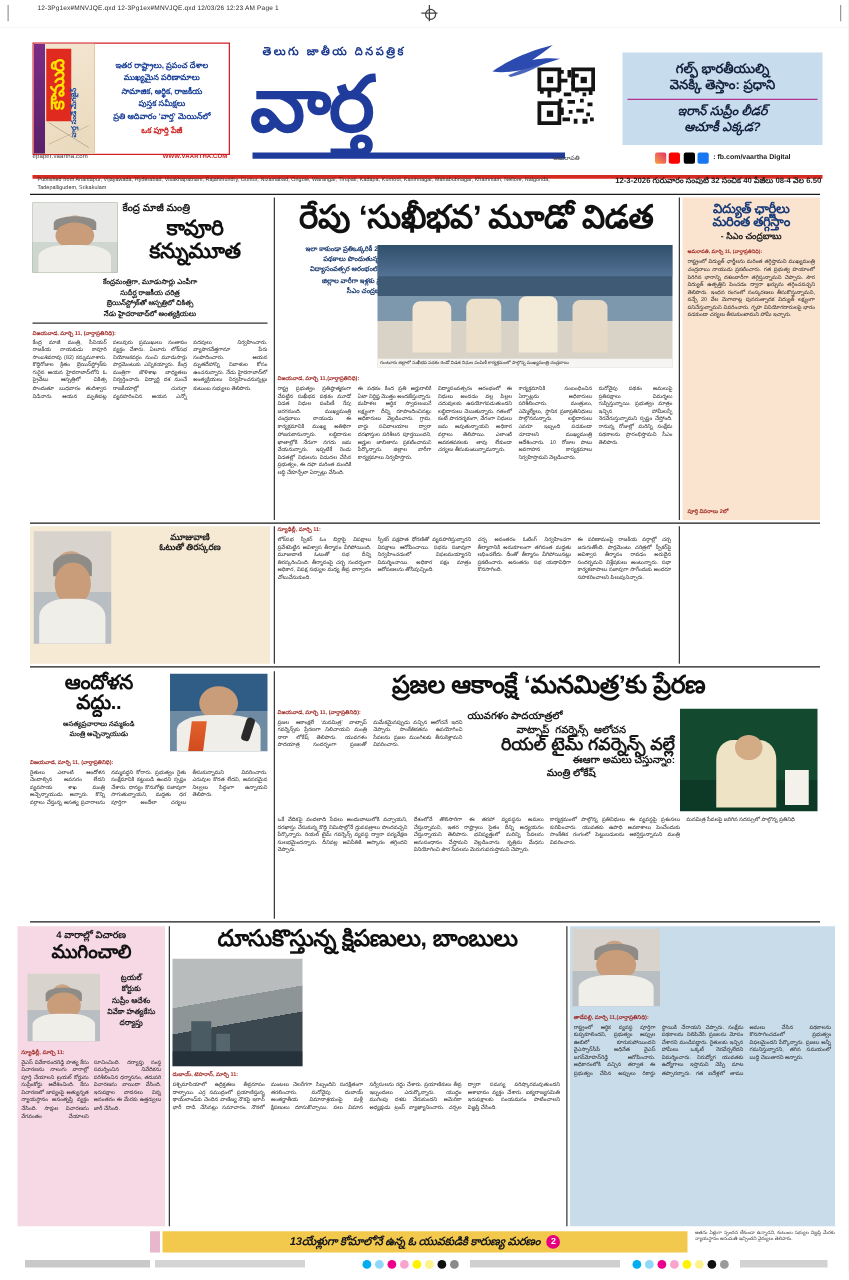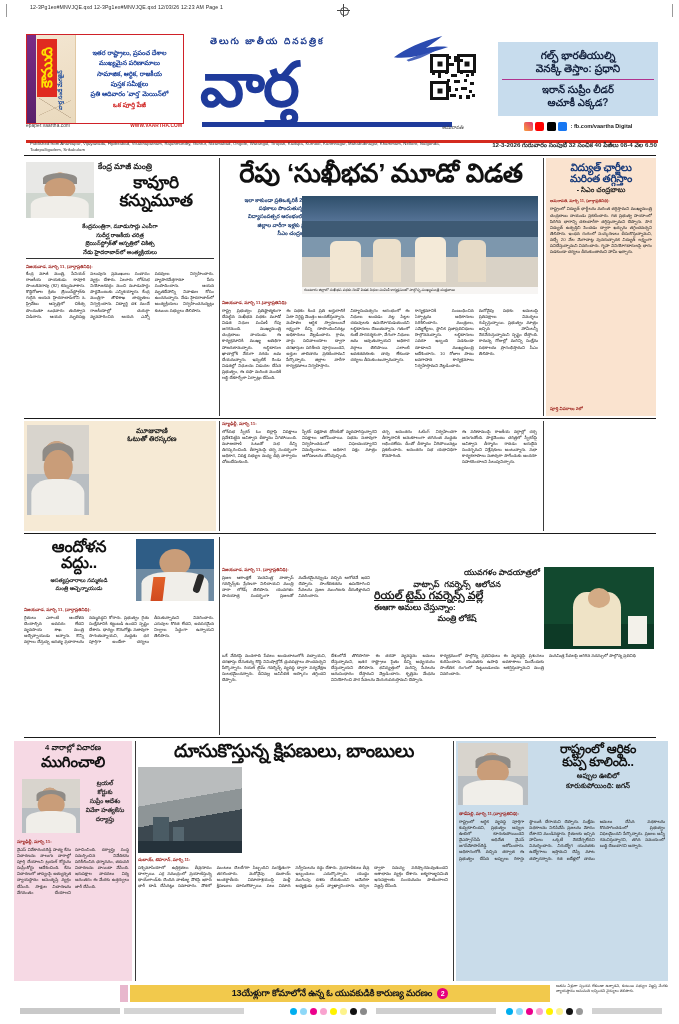--- a/index.html
+++ b/index.html
@@ -198,21 +198,21 @@
   .tint-blue{background:#c9dcea;}
   .tint-cream{background:#f6ead5;}
   .tint-peach{background:#fae3cf;}
 
   
   .bottombar{
     position:absolute;left:130px;top:963px;width:420px;height:17px;
     background:#f2c94c;display:flex;align-items:center;justify-content:center;
     gap:5px;
   }
-  .bottombar .txt{font-size:9px;font-weight:bold;color:#17171b;letter-spacing:-.2px;}
+  .bottombar .txt{font-size:9px;font-weight:bold;color:#17171b;letter-spacing:-.2px;font-style:italic;}
   .pagebadge{
     width:11px;height:11px;border-radius:50%;background:#e6007e;color:#fff;
     font-size:7px;font-weight:bold;display:flex;align-items:center;justify-content:center;
   }
   .bottombar .side{
     position:absolute;left:-10px;top:0;width:8px;height:17px;background:#e8b7cd;
   }
   .tailtext{
     position:absolute;left:556px;top:962px;width:112px;
     font-size:3.8px;line-height:5.4px;color:#3a3a3a;text-align:justify;
@@ -304,21 +304,21 @@
         <div class="cell" style="left:29px;top:41px;width:3px;height:4px;"></div>
         <div class="cell" style="left:36px;top:41px;width:4px;height:4px;"></div>
         <div class="cell" style="left:42px;top:40px;width:3px;height:3px;"></div>
       </div>
       <div class="qr-cap">అమరావతి</div>
 
       <div class="teaser">
         <div class="t1" style="white-space:pre-line;">గల్ఫ్ భారతీయుల్ని
 వెనక్కి తెస్తాం: ప్రధాని</div>
         <div class="div"></div>
-        <div class="t2" style="white-space:pre-line;">ఇరాన్ సుప్రీం లీడర్
+        <div class="t2" style="white-space:pre-line;font-style:italic;">ఇరాన్ సుప్రీం లీడర్
 ఆచూకీ ఎక్కడ?</div>
       </div>
       <div class="social">
         <span class="ic" style="background:linear-gradient(45deg,#f9a03f,#e1306c);"></span>
         <span class="ic" style="background:#ff0000;border-radius:2px;"></span>
         <span class="ic" style="background:#000;"></span>
         <span class="ic" style="background:#1877f2;"></span>
         <span class="handle">: fb.com/vaartha Digital</span>
       </div>
 
@@ -429,25 +429,26 @@
         <div class="face" style="top:16%;width:40%;height:44%;"></div>
         <div class="torso" style="height:46%;"></div>
         <div class="scarf"></div>
         <div class="mic"></div>
       </div>
       <div class="byline" style="position:absolute;left:0;top:70px;">విజయవాడ, మార్చి 11, (వార్తాప్రతినిధి):</div>
       <div class="body" style="position:absolute;left:0;top:78px;width:190px;height:118px;overflow:hidden;column-count:3;column-gap:5px;">రైతులు ఎలాంటి ఆందోళన చెందాల్సిన అవసరం లేదని వ్యవసాయ శాఖ మంత్రి అచ్చెన్నాయుడు అన్నారు. కొన్ని వర్గాలు చేస్తున్న అసత్య ప్రచారాలను నమ్మవద్దని కోరారు. ప్రభుత్వం రైతు సంక్షేమానికి కట్టుబడి ఉందని స్పష్టం చేశారు. ధాన్యం కొనుగోళ్లు సజావుగా సాగుతున్నాయని, మద్దతు ధర పూర్తిగా అందేలా చర్యలు తీసుకున్నామని వివరించారు. ఎరువుల కొరత లేదని, అవసరమైన నిల్వలు సిద్ధంగా ఉన్నాయని తెలిపారు.</div>
     </div>
 
     <div class="blk" style="left:222px;top:515px;width:434px;height:198px;">
+      <div class="hl" style="font-size:20px;text-align:center;margin-top:1px;">ప్రజల ఆకాంక్షే ‘మనమిత్ర’కు ప్రేరణ</div>
       <div style="position:absolute;left:152px;top:30px;width:166px;">
-        <div class="sub" style="font-size:8px;line-height:11.5px;text-align:right;">యువగళం పాదయాత్రలో</div>
+        <div class="sub" style="font-size:8px;line-height:11.5px;text-align:left;">యువగళం పాదయాత్రలో</div>
         <div class="sub" style="font-size:8px;line-height:11.5px;text-align:center;font-family:Liberation Mono, monospace;">వాట్సాప్ గవర్నెన్స్ ఆలోచన</div>
-        <div class="sub" style="font-size:11px;line-height:11.5px;text-align:left;text-decoration:underline;">రియల్ టైమ్ గవర్నెన్స్ వల్లే</div>
-        <div class="sub" style="font-size:8px;line-height:11.5px;text-align:left;">ఈఆగా అమలు చేస్తున్నాం:</div>
+        <div class="sub" style="font-size:14px;line-height:11.5px;text-align:right;">రియల్ టైమ్ గవర్నెన్స్ వల్లే</div>
+        <div class="sub" style="font-size:8px;line-height:11.5px;text-align:right;">ఈఆగా అమలు చేస్తున్నాం:</div>
         <div class="sub" style="font-size:8px;line-height:11.5px;text-align:center;">మంత్రి లోకేష్</div>
       </div>
       <div class="photo panel" style="left:322px;top:30px;width:110px;height:82px;">
         <div style="position:absolute;left:26%;top:30%;width:44%;height:66%;background:#efe3c6;border-radius:28% 28% 0 0;"></div>
         <div style="position:absolute;left:40%;top:26%;width:20%;height:24%;border-radius:50%;background:#d3ab85;"></div>
         <div style="position:absolute;right:6%;bottom:6%;width:18%;height:34%;background:#f3f1ea;"></div>
       </div>
       <div class="byline" style="position:absolute;left:0;top:30px;">విజయవాడ, మార్చి 11, (వార్తాప్రతినిధి):</div>
       <div class="body" style="position:absolute;left:0;top:38px;width:148px;height:72px;overflow:hidden;column-count:2;column-gap:5px;">ప్రజల ఆకాంక్షలే ‘మనమిత్ర’ వాట్సాప్ గవర్నెన్స్‌కు ప్రేరణగా నిలిచాయని మంత్రి నారా లోకేష్ తెలిపారు. యువగళం పాదయాత్ర సందర్భంగా ప్రజలతో మమేకమైనప్పుడు వచ్చిన ఆలోచనే ఇదని చెప్పారు. సాంకేతికతను ఉపయోగించి సేవలను ప్రజల ముంగిటకు తీసుకెళ్లామని వివరించారు.</div>
       <div style="position:absolute;left:0;top:116px;width:432px;display:flex;gap:5px;">
@@ -486,26 +487,20 @@
       </div>
       <div class="byline" style="position:absolute;left:0;top:116px;">దుబాయ్, టెహరాన్, మార్చి 11:</div>
       <div class="body" style="position:absolute;left:0;top:124px;width:310px;height:112px;overflow:hidden;column-count:4;column-gap:5px;">పశ్చిమాసియాలో ఉద్రిక్తతలు తీవ్రరూపం దాల్చాయి. ఎర్ర సముద్రంలో ప్రయాణిస్తున్న థాయ్‌లాండ్‌కు చెందిన వాణిజ్య నౌకపై ఇరాన్ భారీ దాడి చేసినట్లు సమాచారం. నౌకలో మంటలు చెలరేగగా సిబ్బందిని సురక్షితంగా తరలించారు. మరోవైపు దుబాయ్ అంతర్జాతీయ విమానాశ్రయంపై మళ్లీ క్షిపణులు దూసుకొచ్చాయి. పలు విమాన సర్వీసులను రద్దు చేశారు. ప్రయాణికులు తీవ్ర ఇబ్బందులు ఎదుర్కొన్నారు. యుద్ధం ముగింపు దశకు చేరుకుందని అమెరికా అధ్యక్షుడు ట్రంప్ వ్యాఖ్యానించారు. చర్చల ద్వారా సమస్య పరిష్కారమవుతుందని ఆశాభావం వ్యక్తం చేశారు. ఐక్యరాజ్యసమితి ఇరుపక్షాలకు సంయమనం పాటించాలని విజ్ఞప్తి చేసింది.</div>
     </div>
 
     <div class="blk tint-blue" style="left:456px;top:719px;width:212px;height:240px;padding:3px;">
       <div class="photo portrait-b" style="left:2px;top:2px;width:70px;height:62px;">
         <div class="hair"></div>
           <div class="face"></div>
           <div class="torso"></div>
-      </div>
-      <div style="position:absolute;left:76px;top:2px;width:132px;">
-        <div class="hl" style="font-size:12.5px;text-align:center;white-space:pre-line;">రాష్ట్రంలో ఆర్థికం
-కుప్ప కూలింది..</div>
-        <div class="sub" style="font-size:7px;line-height:10px;text-align:center;margin-top:2px;white-space:pre-line;">అప్పుల ఊబిలో
-కూరుకుపోయింది: జగన్</div>
       </div>
       <div class="byline" style="position:absolute;left:3px;top:70px;">తాడేపల్లి, మార్చి 11,(వార్తాప్రతినిధి):</div>
       <div class="body" style="position:absolute;left:3px;top:78px;width:206px;height:158px;overflow:hidden;column-count:3;column-gap:5px;">రాష్ట్రంలో ఆర్థిక వ్యవస్థ పూర్తిగా కుప్పకూలిందని, ప్రభుత్వం అప్పుల ఊబిలో కూరుకుపోయిందని వైఎస్సార్‌సీపీ అధినేత వైఎస్ జగన్‌మోహన్‌రెడ్డి ఆరోపించారు. అధికారంలోకి వచ్చిన తర్వాత ఈ ప్రభుత్వం చేసిన అప్పులు రికార్డు స్థాయికి చేరాయని చెప్పారు. సంక్షేమ పథకాలను నిలిపివేసి ప్రజలను మోసం చేశారని మండిపడ్డారు. రైతులకు ఇచ్చిన హామీలు ఒక్కటీ నెరవేర్చలేదని విమర్శించారు. నిరుద్యోగ యువతకు ఉద్యోగాలు ఇస్తామని చెప్పి మాట తప్పారన్నారు. గత ఐదేళ్లలో తాము అమలు చేసిన పథకాలను కొనసాగించడంలో ప్రభుత్వం విఫలమైందని పేర్కొన్నారు. ప్రజలు అన్నీ గమనిస్తున్నారని, తగిన సమయంలో బుద్ధి చెబుతారని అన్నారు.</div>
     </div>
 
     <div class="rule-v" style="left:135px;top:719px;height:240px;"></div>
     <div class="rule-v" style="left:453px;top:719px;height:240px;"></div>
 
     <div class="bottombar">
       <div class="side"></div>

